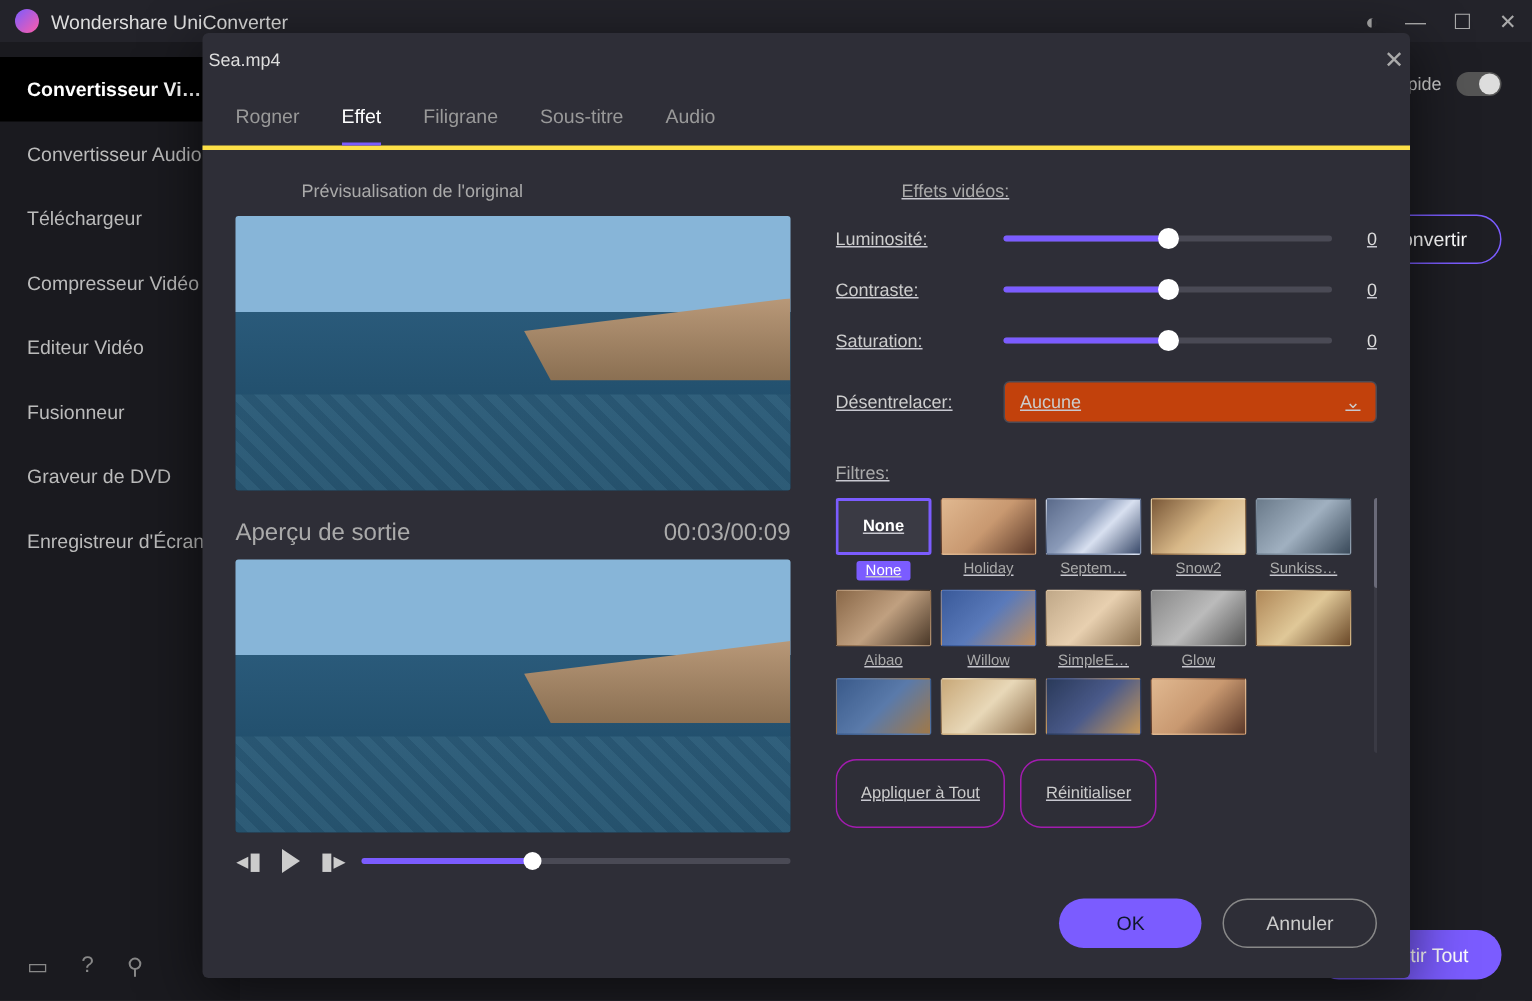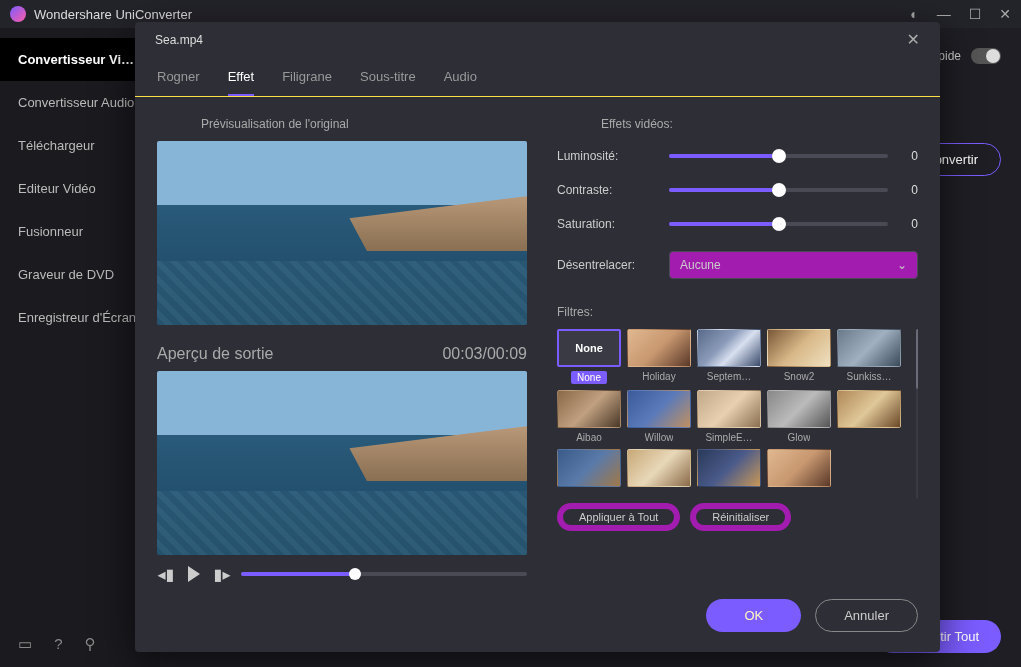--- a/index.html
+++ b/index.html
@@ -19,66 +19,66 @@
 
 .main { flex: 1; position: relative; background: #1e1e24; }
 .topright { position: absolute; top: 20px; right: 20px; display: flex; align-items: center; gap: 10px; font-size: 12px; color: #ccc; }
 .toggle { width: 30px; height: 16px; background: #555; border-radius: 8px; position: relative; }
 .toggle::after { content:''; position:absolute; right:1px; top:1px; width:14px; height:14px; background:#ddd; border-radius:50%; }
 .convert-btn { border: 1px solid #7b5cff; color: #fff; border-radius: 18px; padding: 8px 22px; font-size: 13px; background: transparent; position: absolute; top: 115px; right: 20px; }
 .convert-all { position: absolute; bottom: 14px; right: 20px; background: #7b5cff; color: #fff; border: none; border-radius: 18px; padding: 9px 22px; font-size: 13px; font-weight: 500; }
 
 
 .modal { position: absolute; left: 135px; top: 22px; width: 805px; height: 630px; background: #2e2e37; border-radius: 4px; box-shadow: 0 10px 40px rgba(0,0,0,0.6); display: flex; flex-direction: column; }
-.modal-header { display:flex; align-items:center; padding: 8px 20px; font-size: 12px; color:#ddd; }
+.modal-header { display:flex; align-items:center; padding: 8px 4px; font-size: 12px; color:#ddd; }
 .modal-header .close { margin-left:auto; cursor:pointer; color:#aaa; font-size: 16px; }
-.tabs { display:flex; gap: 28px; padding: 6px 22px 0; border-bottom: 1px solid #fde047; font-size: 13px; }
+.tabs { display:flex; gap: 28px; padding: 6px 22px 0; border-bottom: 3px solid #fde047; font-size: 13px; }
 .tab { padding: 6px 0 10px; color: #999; cursor:pointer; }
 .tab.active { color: #fff; border-bottom: 2px solid #7b5cff; }
 
 .modal-body { flex:1; display:flex; padding: 20px 22px 0; gap: 30px; overflow:hidden; }
 .left { width: 370px; display:flex; flex-direction:column; }
 .section-label { font-size: 12px; color: #aaa; margin-bottom: 10px; margin-left: 44px; }
 .preview { width: 370px; height: 208px; background: linear-gradient(to bottom, #87b5d8 0%, #87b5d8 35%, #2a5a7a 35%, #1a4560 100%); border-radius: 2px; position: relative; overflow:hidden; }
 .preview .cliff { position:absolute; right:0; top:30%; width:48%; height:30%; background: linear-gradient(to bottom,#b89878 0%, #8a6f52 100%); clip-path: polygon(0 40%, 100% 0, 100% 100%, 10% 100%); }
 .preview .waves { position:absolute; bottom:0; left:0; right:0; height:35%; background: repeating-linear-gradient(45deg,#2d5a75,#2d5a75 6px,#3a6a85 6px,#3a6a85 12px); opacity:0.6; }
 
 .output-label-row { display:flex; justify-content:space-between; margin-top: 20px; margin-bottom:8px; font-size:16px; color:#aaa; }
 .controls { display:flex; align-items:center; gap:10px; margin-top:10px; }
 .pbtn { width:18px; height:18px; display:flex; align-items:center; justify-content:center; color:#ccc; cursor:pointer; }
 .play-icon { width:0; height:0; border-left:12px solid #ccc; border-top:8px solid transparent; border-bottom:8px solid transparent; }
 .progress { flex:1; height:4px; background:#4a4a55; border-radius:2px; position:relative; }
 .progress .fill { position:absolute; left:0; top:0; height:100%; width:40%; background:#7b5cff; border-radius:2px; }
 .progress .thumb { position:absolute; left:40%; top:50%; transform:translate(-50%,-50%); width:12px; height:12px; background:#fff; border-radius:50%; }
 
-.right { flex:1; display:flex; flex-direction:column; font-size:12px; overflow:hidden; }
+.right { flex:1; display:flex; flex-direction:column; font-size:12px; overflow:hidden;text-decoration:underline; }
 .field-row { display:flex; align-items:center; margin-bottom: 20px; gap: 12px; }
 .field-label { width: 100px; color:#ccc; white-space:nowrap; overflow:hidden; text-overflow:ellipsis; }
 .slider { flex:1; height:4px; background:#4a4a55; border-radius:2px; position:relative; }
 .slider .fill { position:absolute; left:0; top:0; height:100%; background:#7b5cff; border-radius:2px; }
 .slider .thumb { position:absolute; top:50%; transform:translate(-50%,-50%); width:14px; height:14px; background:#fff; border-radius:50%; }
 .slider-val { width:18px; text-align:right; color:#ddd; }
-.select { flex:1; background:#a21caf; border:1px solid #4a4a55; border-radius:4px; padding:6px 10px; color:#ccc; display:flex; justify-content:space-between; align-items:center; }
+.select { flex:1; background:#c2410c; border:1px solid #4a4a55; border-radius:4px; padding:6px 10px; color:#ccc; display:flex; justify-content:space-between; align-items:center; }
 .checkbox { width:14px; height:14px; border:1px solid #666; border-radius:2px; }
 
 .filters-grid { display:grid; grid-template-columns: repeat(5, 64px); gap: 6px 6px; overflow-y:auto; padding-right:8px; }
 .filters-scroll { position:relative; }
 .scrollbar-track { position:absolute; right:-2px; top:0; width:4px; height:170px; background:#3a3a44; border-radius:2px; }
 .scrollbar-thumb { position:absolute; top:0; left:0; width:100%; height:60px; background:#6a6a78; border-radius:2px; }
 .filter-item { display:flex; flex-direction:column; align-items:center; gap:4px; cursor:pointer; }
 .filter-thumb { width:64px; height:38px; background: linear-gradient(135deg,#8a7560,#c0a882 40%,#e8d5b5 60%, #5a4838); border-radius:2px; border:1px solid transparent; display:flex; align-items:center; justify-content:center; font-size:11px; font-weight:600; }
 .filter-item.selected .filter-thumb { border:2px solid #7b5cff; background:#3a3a44; color:#fff; }
 .filter-item.selected .filter-label { background:#7b5cff; color:#fff; padding:1px 6px; border-radius:2px; }
 .filter-label { font-size:10px; color:#aaa; max-width:64px; white-space:nowrap; overflow:hidden; text-overflow:ellipsis; }
 
 .filter-actions { display:flex; gap:10px; margin-top:16px; }
-.pill-btn { border:6px solid #a21caf; background:transparent; color:#ccc; border-radius:14px; padding:2px 16px; font-size:11px; cursor:pointer; }
+.pill-btn { border:1px solid #a21caf; background:transparent; color:#ccc; border-radius:14px; padding:16px 16px; font-size:11px; cursor:pointer; }
 
 .modal-footer { display:flex; justify-content:flex-end; gap:14px; padding:16px 22px 20px; }
-.btn-ok { background:#7b5cff; border:none; color:#fef9c3; border-radius:18px; padding:0 38px; font-size:13px; cursor:pointer; }
+.btn-ok { background:#7b5cff; border:none; color:#0f172a; border-radius:18px; padding:0 38px; font-size:13px; cursor:pointer; }
 .btn-cancel { background:transparent; border:1px solid #888; color:#ccc; border-radius:18px; padding:8px 28px; font-size:13px; cursor:pointer; }
 
 .filter-thumb.v0 { background: linear-gradient(135deg,#2a3a5a,#4a5a8a 50%,#c89858); }
 .filter-thumb.v1 { background: linear-gradient(135deg,#e0b890,#c89870 50%,#5a3828); }
 .filter-thumb.v2 { background: linear-gradient(135deg,#5a6a8a,#8a9ab8 40%,#d8e0f0 60%,#3a4a6a); }
 .filter-thumb.v3 { background: linear-gradient(135deg,#7a5838,#d8b888 50%,#f0e0c0); }
 .filter-thumb.v4 { background: linear-gradient(135deg,#8a6848,#c0a080 50%,#4a3828); }
 .filter-thumb.v5 { background: linear-gradient(135deg,#6a7a8a,#a0b0c0 50%,#3a4a5a); }
 .filter-thumb.v6 { background: linear-gradient(135deg,#3a5a9a,#5a7aba 50%,#c09060); }
 .filter-thumb.v7 { background: linear-gradient(135deg,#c0a888,#e8d0b0 50%,#8a7050); }
@@ -100,20 +100,21 @@
     <span>☐</span>
     <span>✕</span>
   </div>
 </div>
 
 <div class="app">
   <div class="sidebar">
     <div class="sidebar-item active">Convertisseur Vidéo</div>
     <div class="sidebar-item">Convertisseur Audio</div>
     <div class="sidebar-item">Téléchargeur</div>
+    <div class="sidebar-item">Compresseur Vidéo</div>
     <div class="sidebar-item">Editeur Vidéo</div>
     <div class="sidebar-item">Fusionneur</div>
     <div class="sidebar-item">Graveur de DVD</div>
     <div class="sidebar-item">Enregistreur d'Écran</div>
     <div class="sidebar-footer">
       <span>▭</span>
       <span>?</span>
       <span>⚲</span>
     </div>
   </div>

